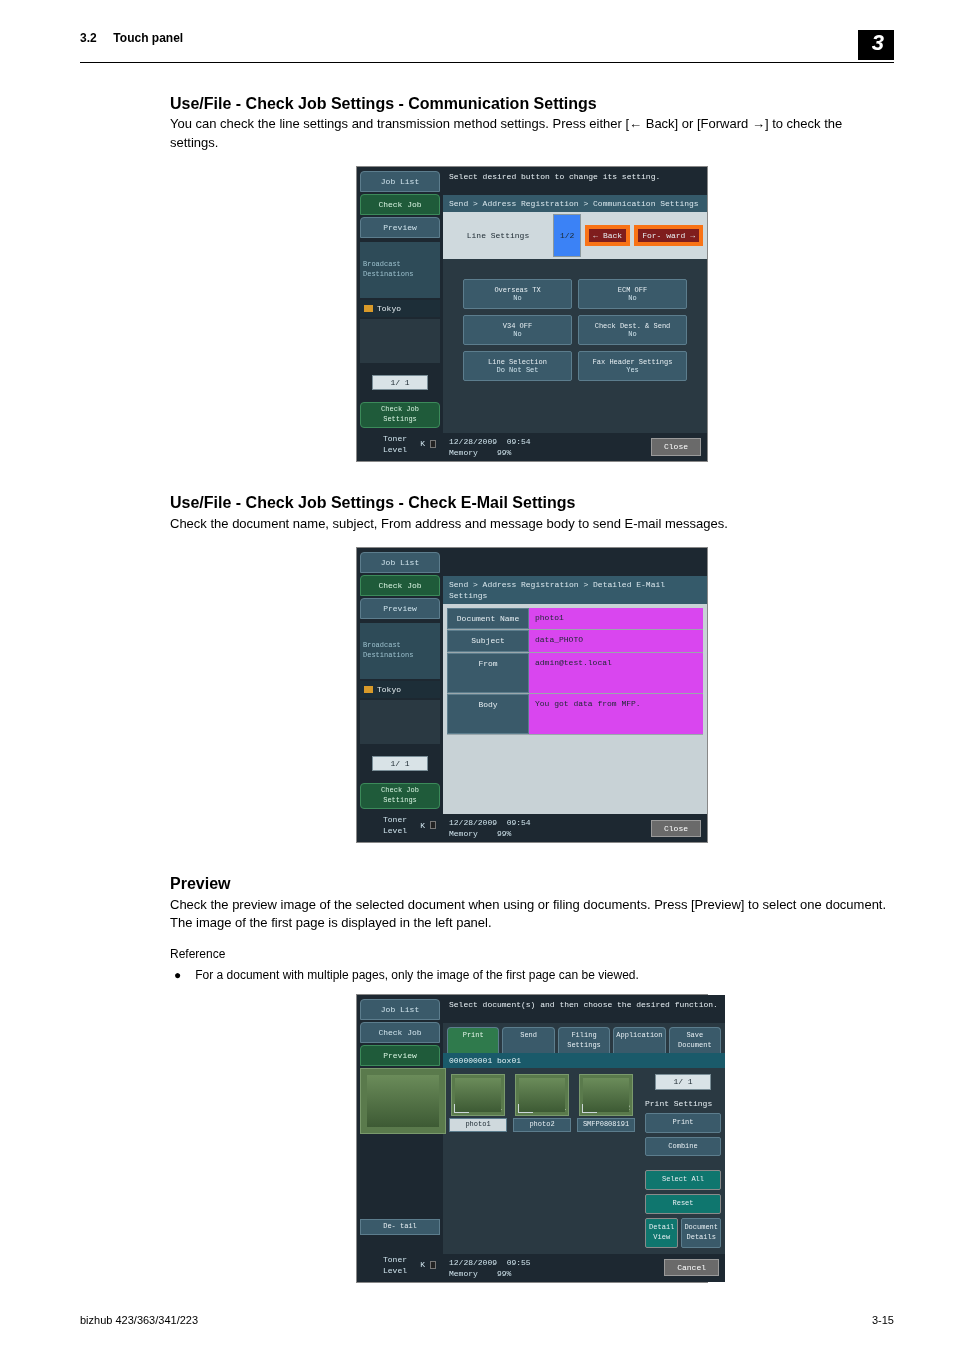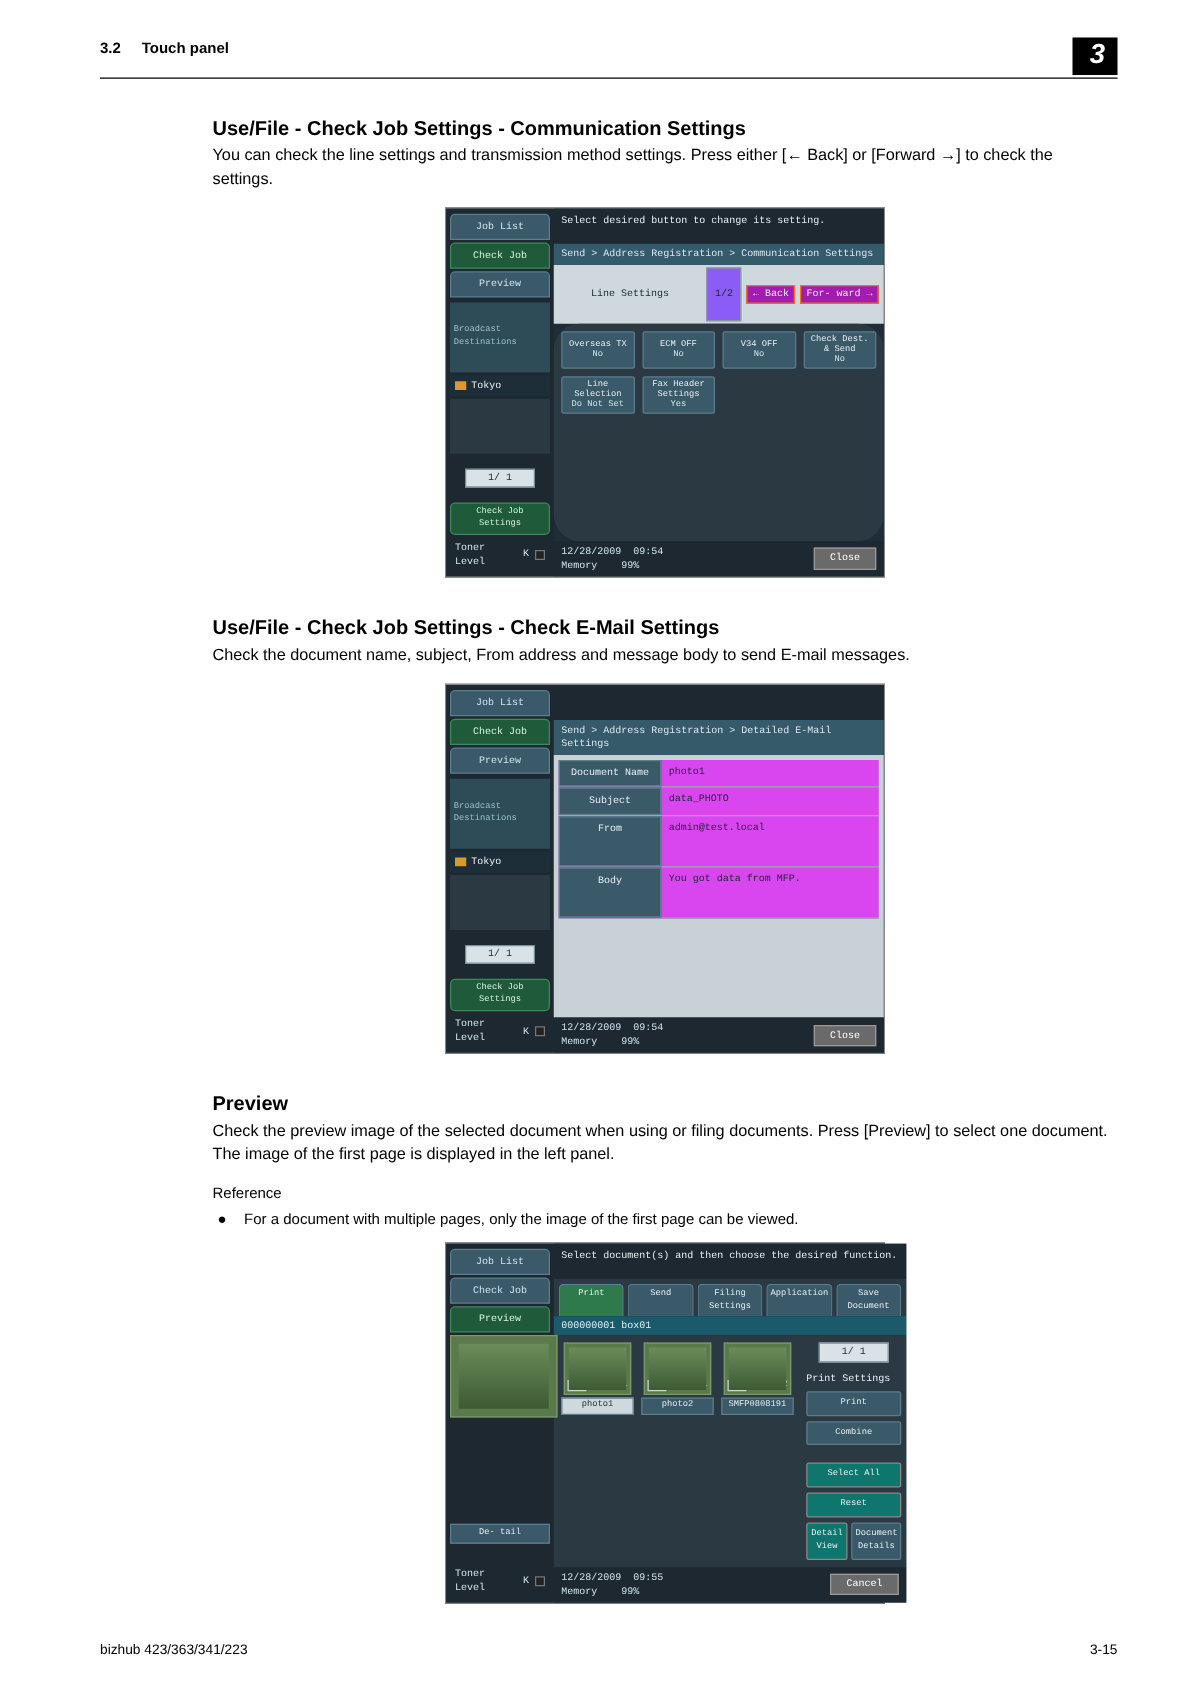--- a/index.html
+++ b/index.html
@@ -107,53 +107,53 @@
     margin-top: 4px;
   }
   .toner-row {
     background: #1d2831;
     color: #cfe3ec;
     font-size: 8px;
     padding: 3px 4px;
     display: flex;
     align-items: center;
     gap: 3px;
+    margin-left: 19px;
   }
   .toner-bar { display:inline-block; width:8px; height:8px; background:#222; border:1px solid #777; margin-left:2px;}
   .panel-right { flex: 1; display: flex; flex-direction: column; background: #1d2e38; }
   .instr-bar { background: #1d2831; color: #e6eef2; padding: 4px 6px; font-size: 8px; height: 28px; display:flex; align-items:flex-start;}
   .bc-bar { background: #355a6a; color: #d8e6ec; padding: 3px 6px; font-size: 8px; }
   .linesettings-bar {
     background: #cfd9dd;
     color: #1b2830;
     display: flex;
     align-items: center;
     padding: 2px 4px;
     font-size: 8px;
     gap: 4px;
   }
   .ls-title { flex: 1; text-align: center; }
-  .ls-pg { background:#8b5cf6; border:1px solid #8a979c; padding: 15px 6px; }
+  .ls-pg { background:#3b82f6; border:1px solid #8a979c; padding: 15px 6px; }
   .nav-btn {
-    background: #a21caf;
-    border: 1px solid #f97316;
+    background: #7f1d1d;
+    border: 4px solid #f97316;
     color: #e6eef2;
     padding: 1px 4px;
     font-size: 8px;
   }
   .grid-area {
     background: #2a3942;
     flex: 1;
-    padding: 6px;
+    padding: 20px;
     display: grid;
-    grid-template-columns: repeat(4, 1fr);
+    grid-template-columns: repeat(2, 1fr);
     grid-auto-rows: 30px;
     gap: 6px;
     align-content: start;
-    border-radius: 21px;
   }
   .grid-btn {
     background: #3a5a6a;
     border: 1px solid #5c7d8d;
     border-radius: 2px;
     display: flex;
     flex-direction: column;
     align-items: center;
     justify-content: center;
     font-size: 7px;

